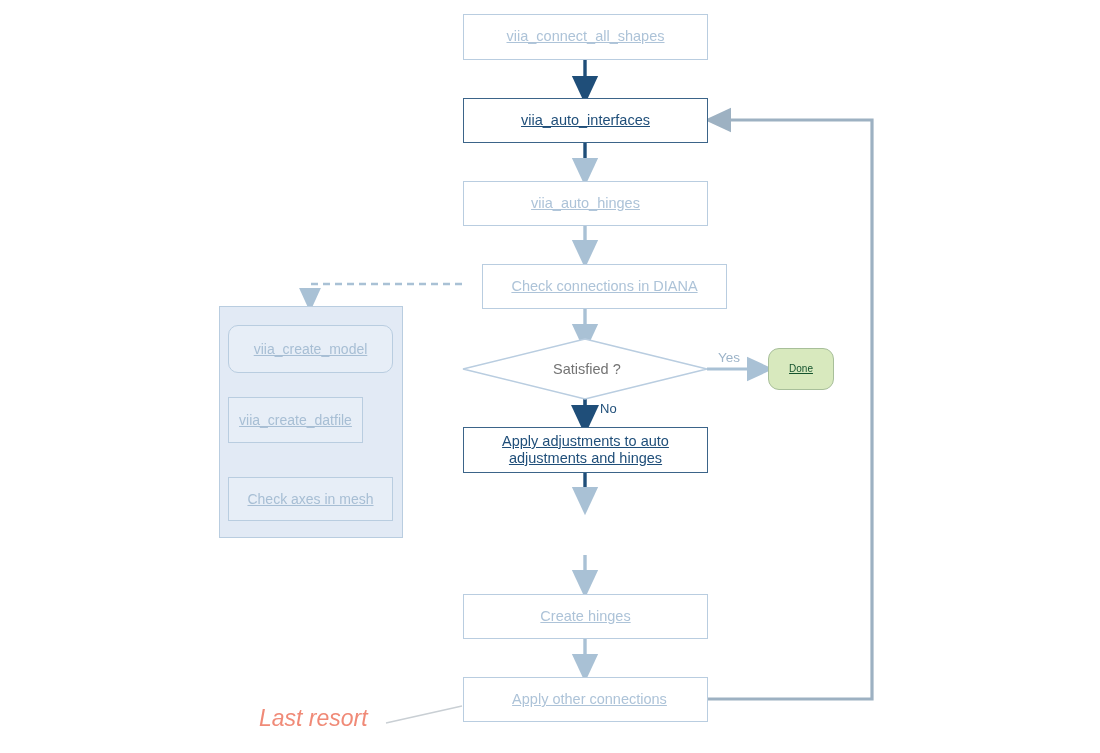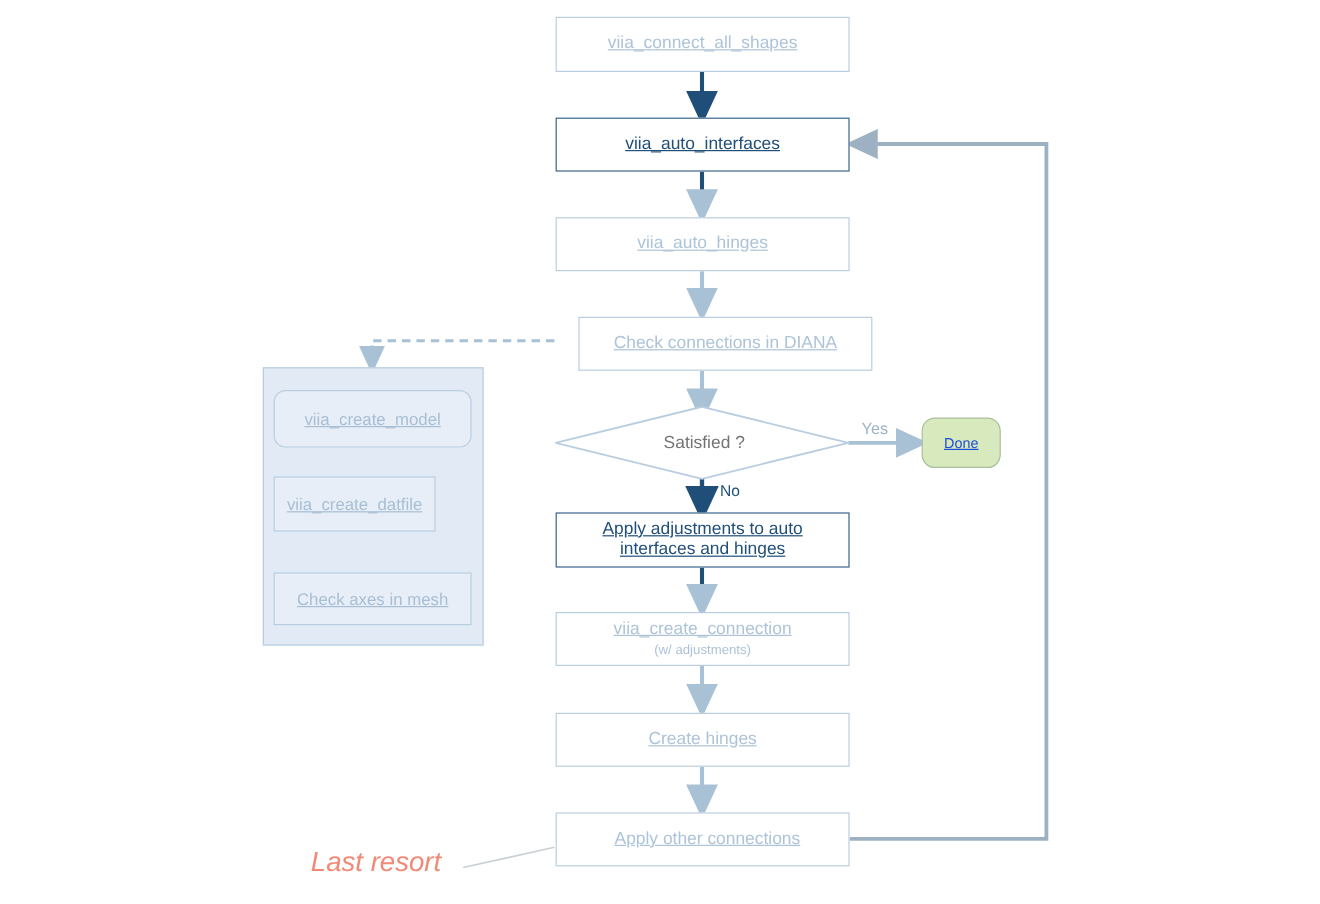--- a/index.html
+++ b/index.html
@@ -54,22 +54,22 @@
     background: #ffffff;
     border: 1.6px solid #3b6489;
     color: #1f4e79;
     font-size: 14.5px;
   }
   
   .node.terminator {
     background: #d8e9be;
     border: 1.4px solid #a8bf9a;
     border-radius: 11px;
-    color: #1d4ed8;
-    font-size: 12px;
+    color: #14532d;
+    font-size: 10px;
   }
 
   
   .group-box {
     position: absolute;
     box-sizing: border-box;
     background: #e2eaf5;
     border: 1.2px solid #b9cde0;
   }
   .node.grouped {
@@ -221,27 +221,23 @@
     <polygon points="124,2 246,32 124,62 2,32" fill="#ffffff" stroke="#b9cde0" stroke-width="1.5"></polygon>
   </svg>
   <div class="diamond-label" style="left:553px; top:361px;">Satisfied ?</div>
 
   <div class="node terminator" style="left:768px; top:348px; width:66px; height:42px;">
     <span class="lbl">Done</span>
   </div>
 
   <div class="node strong" style="left:463px; top:427px; width:245px; height:46px;">
     <span class="lbl">Apply adjustments to auto</span>
-    <span class="lbl">interfaces and hinges</span>
-  </div>
-
-  <div class="node faded" style="left:463px; top:510px; width:245px; height:45px;">
-    <span class="lbl">viia_create_connection</span>
-    <span class="sub">(w/ adjustments)</span>
-  </div>
+    <span class="lbl">adjustments and hinges</span>
+  </div>
+
 
   <div class="node faded" style="left:463px; top:594px; width:245px; height:45px;">
     <span class="lbl">Create hinges</span>
   </div>
 
   <div class="node faded" style="left:463px; top:677px; width:245px; height:45px;padding-left:8px;">
     <span class="lbl">Apply other connections</span>
   </div>
 
   <div class="edge-label yes" style="left:718px; top:350px;">Yes</div>

